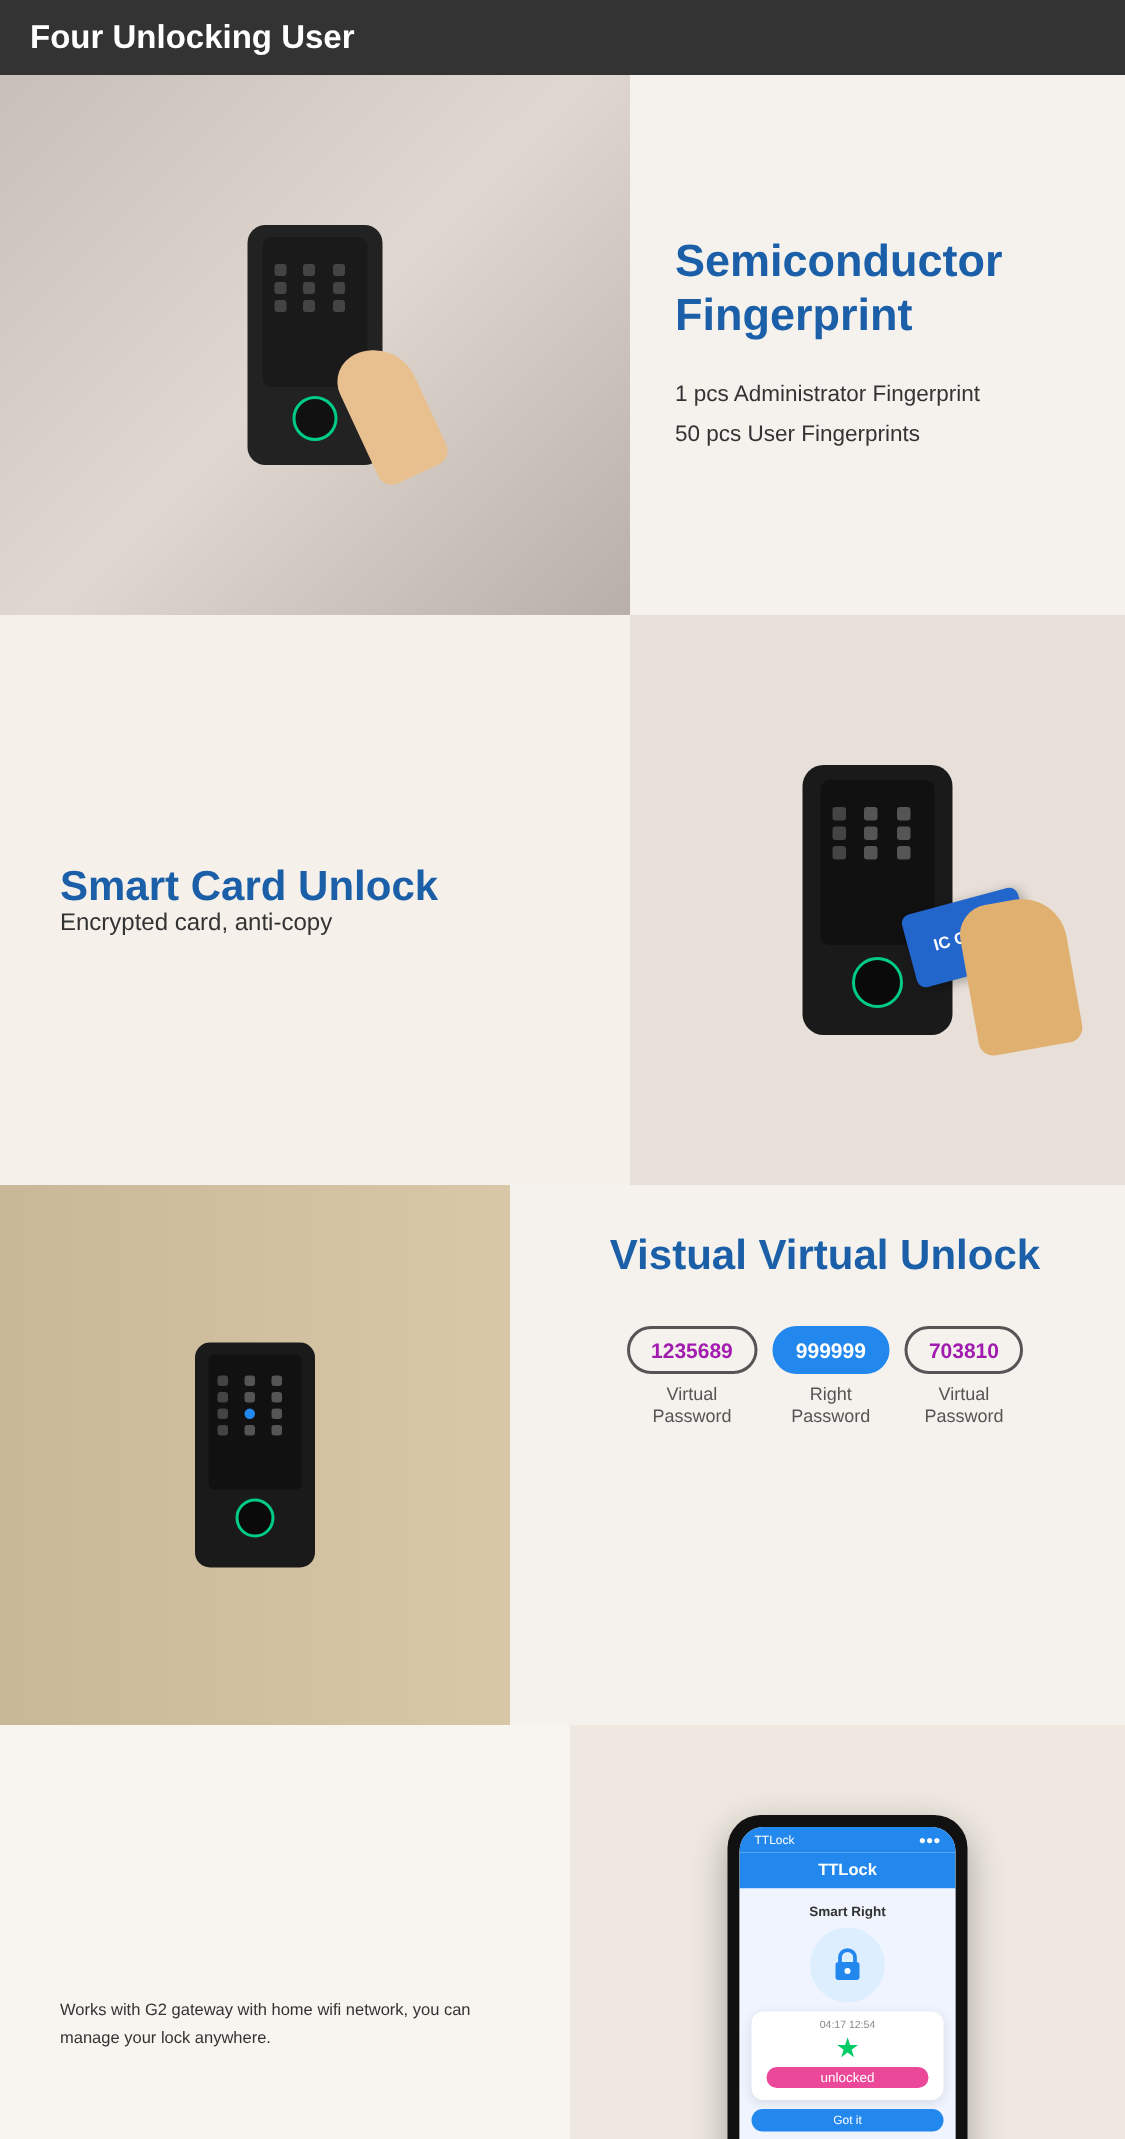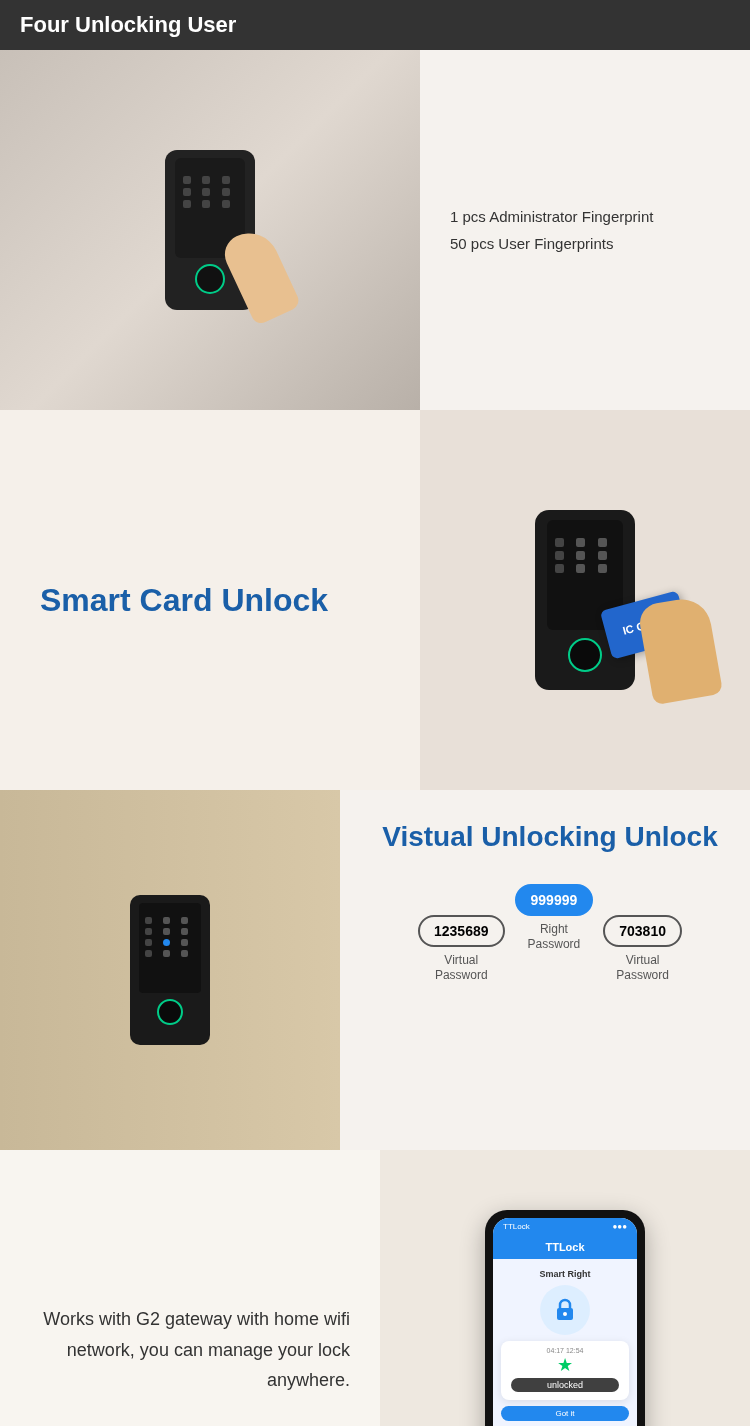--- a/index.html
+++ b/index.html
@@ -99,21 +99,21 @@
     .section-smartcard .text-side {
       width: 420px;
       display: flex;
       flex-direction: column;
       justify-content: center;
       padding: 30px 40px;
       flex-shrink: 0;
     }
     .section-smartcard .text-side h2 {
       color: #1a5fa8;
-      font-size: 32px;
+      font-size: 28px;
       font-weight: bold;
     }
     .section-smartcard .text-side p {
       color: #333;
       font-size: 16px;
     }
     .section-smartcard .img-side {
       flex: 1;
       background: #e8e0d8;
       display: flex;
@@ -226,23 +226,22 @@
     }
     .badge {
       padding: 6px 14px;
       border-radius: 20px;
       font-size: 14px;
       font-weight: bold;
       border: 2px solid;
     }
     .badge-outline {
       border-color: #555;
-      color: #000000;
+      color: #a21caf;
       background: transparent;
-      margin-top: 31px;
     }
     .badge-filled {
       border-color: #2288ee;
       color: #fff;
       background: #2288ee;
     }
     .badge-label {
       font-size: 12px;
       color: #555;
       text-align: center;
@@ -265,23 +264,22 @@
     }
     .section-remote .text-side h2 {
       color: #1a5fa8;
       font-size: 30px;
       font-weight: bold;
       margin-bottom: 16px;
       line-height: 1.3;
     }
     .section-remote .text-side p {
       color: #333;
-      font-size: 18px;
+      font-size: 11px;
       line-height: 1.7;
-      text-align: right;
     }
     .section-remote .img-side {
       flex: 1;
       display: flex;
       align-items: center;
       justify-content: center;
       background: #eee8e0;
       overflow: hidden;
     }
 
@@ -346,21 +344,21 @@
     }
     .phone-unlock-card {
       background: white;
       border-radius: 8px;
       padding: 6px 10px;
       text-align: center;
       width: 100%;
       box-shadow: 0 2px 8px rgba(0,0,0,0.1);
     }
     .phone-unlock-badge {
-      background: #404040;
+      background: #ec4899;
       color: white;
       font-size: 9px;
       padding: 2px 8px;
       border-radius: 10px;
       margin: 2px 0;
     }
     .phone-unlock-time {
       font-size: 7px;
       color: #888;
     }
@@ -431,28 +429,30 @@
               <div style="width:8px;height:8px;background:#444;border-radius:2px;"></div>
             </div>
           </div>
           <div class="lock-fp"></div>
         </div>
         <div style="position:absolute; bottom:-10px; right:-30px; width:50px; height:90px; background:#e8c090; border-radius:20px 30px 10px 10px; transform:rotate(-25deg); z-index:2;"></div>
       </div>
     </div>
   </div>
   <div class="text-side">
+    <h2>Semiconductor Fingerprint</h2>
     <p>1 pcs Administrator Fingerprint</p>
     <p>50 pcs User Fingerprints</p>
   </div>
 </div>
 
 <div class="section-smartcard">
   <div class="text-side">
     <h2>Smart Card Unlock</h2>
+    <p>Encrypted card, anti-copy</p>
   </div>
   <div class="img-side">
     <div class="card-scene">
       <div class="lock-device-black">
         <div class="lock-screen-b">
           <div style="display:grid; grid-template-columns: repeat(3,1fr); gap:4px; padding:8px; margin-top:10px;">
             <div style="width:9px;height:9px;background:#444;border-radius:2px;"></div>
             <div style="width:9px;height:9px;background:#555;border-radius:2px;"></div>
             <div style="width:9px;height:9px;background:#555;border-radius:2px;"></div>
             <div style="width:9px;height:9px;background:#444;border-radius:2px;"></div>
@@ -489,21 +489,21 @@
           <div style="width:7px;height:7px;background:#555;border-radius:2px;"></div>
           <div style="width:7px;height:7px;background:#444;border-radius:2px;"></div>
           <div style="width:7px;height:7px;background:#555;border-radius:2px;"></div>
           <div style="width:7px;height:7px;background:#555;border-radius:2px;"></div>
         </div>
       </div>
       <div class="lock-pw-fp"></div>
     </div>
   </div>
   <div class="text-side">
-    <h2>Vistual Unlocking Unlock</h2>
+    <h2>Vistual Virtual Unlock</h2>
     <div class="password-badges">
       <div class="badge-item">
         <div class="badge badge-outline">
           <span>1235689</span>
         </div>
         <span class="badge-label">
           <span>Virtual</span><br><span>Password</span>
         </span>
       </div>
       <div class="badge-item">

